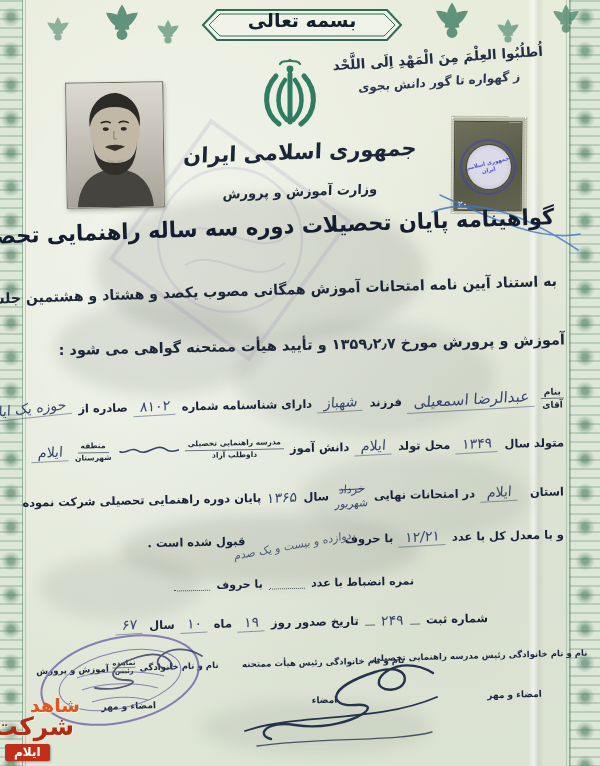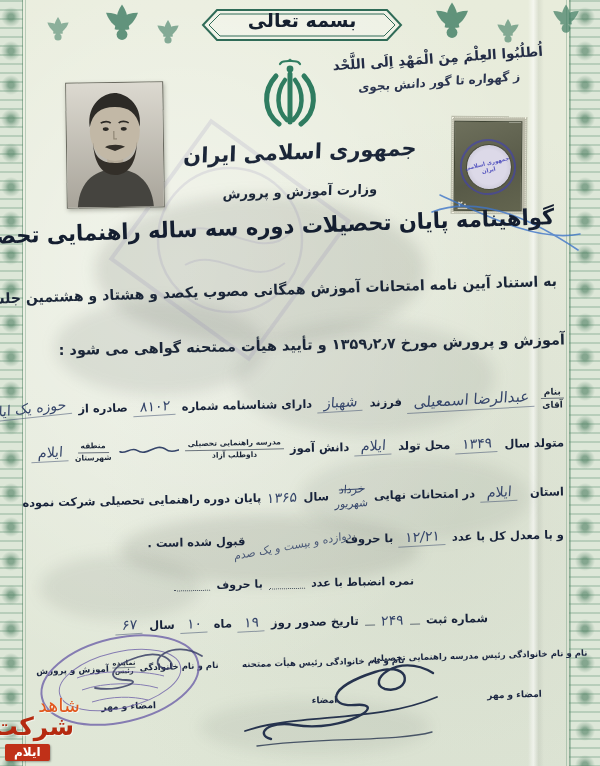--- a/index.html
+++ b/index.html
@@ -68,21 +68,21 @@
   #sig-mid{left:243px;top:657px;width:162px;text-align:center;transform:rotate(-1.5deg);}
   #sig-mid .sig-sign{margin-top:28px;}
   #sig-left{left:38px;top:660px;width:180px;text-align:center;transform:rotate(-2deg);}
   #sig-left .inline{display:flex;align-items:center;justify-content:center;gap:4px;}
   #sig-left .sig-sign{margin-top:26px;}
   .ministack{display:inline-flex;flex-direction:column;line-height:1.05;}
   .ministack span{font-size:6.8px;font-weight:700;}
   .ministack .mtop{border-bottom:1px solid rgba(26,37,64,.5);}
   
   #logo{left:2px;top:692px;width:86px;height:74px;}
-  #logo .l1{position:absolute;right:8px;top:2px;font-size:19px;font-weight:400;color:#e2561c;
+  #logo .l1{position:absolute;right:8px;top:2px;font-size:19px;font-weight:700;color:#e2561c;
     letter-spacing:-1px;text-shadow:1px 1px 0 rgba(255,255,255,.6);}
   #logo .l2{position:absolute;right:14px;top:20px;font-size:25px;font-weight:800;color:#b52a10;
     letter-spacing:-2px;text-shadow:1px 1px 0 rgba(255,255,255,.5);}
   #logo .l3{position:absolute;left:3px;top:52px;background:#c03018;color:#fff;font-size:12px;
     font-weight:800;padding:1px 9px 2px;border-radius:2px;box-shadow:1px 1px 2px rgba(0,0,0,.3);}
   
   #stamp{left:452px;top:117px;width:66px;height:88px;background:#b9b9a8;padding:3px;
     border:1px dotted #f2f0e2;box-shadow:0 0 0 1px rgba(120,120,100,.4);transform:rotate(.5deg);}
   #stamp .inner{width:100%;height:100%;background:linear-gradient(160deg,#6e705c,#585a48 60%,#63654f);
     position:relative;border:1px solid #3f4434;}

